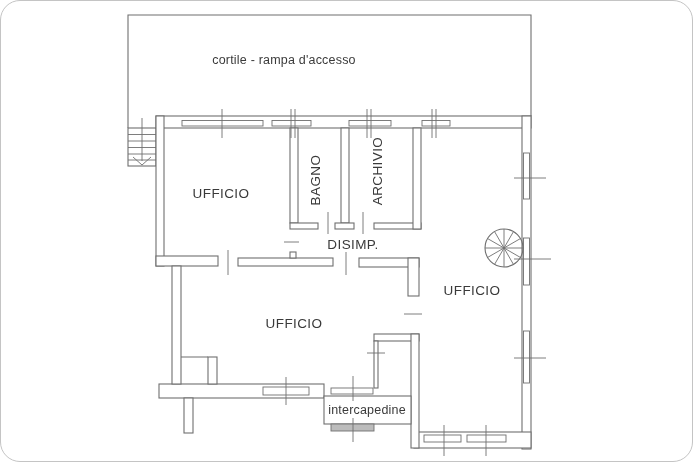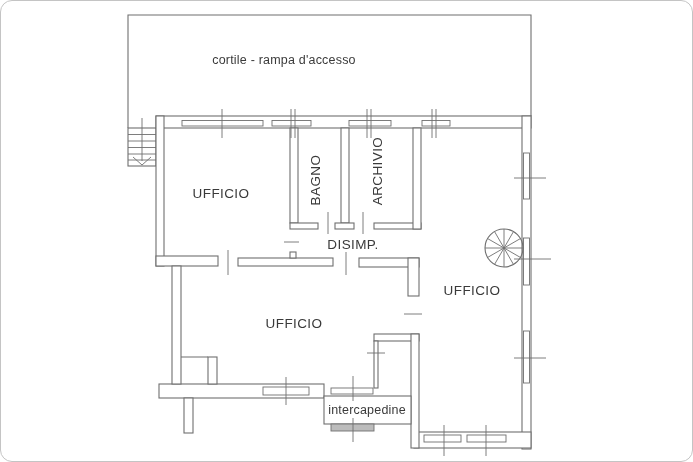--- a/index.html
+++ b/index.html
@@ -1,21 +1,21 @@
 <!DOCTYPE html>
 <html style="--background: #ffffff; --border-color: #c4c4c4; --line-color: #6f6f6f; --label-color: #3a3a3a; --hatch-fill: #bcbcbc;"><head>
 <meta charset="utf-8">
 <style>
   html,body{margin:0;padding:0;background:#fff;}
   .page{
     position:relative;
     width:693px;height:462px;
     background:var(--background,#fff);
     border:1px solid var(--border-color,#c4c4c4);
-    border-radius:12px;
+    border-radius:20px;
     box-sizing:border-box;
     overflow:hidden;
     font-family:"Liberation Sans", sans-serif;
   }
   svg{display:block;}
   .wall   { fill:#ffffff; stroke:var(--line-color,#6f6f6f); stroke-width:1.1; }
   .line   { fill:none;    stroke:var(--line-color,#6f6f6f); stroke-width:1.1; }
   .thin   { fill:none;    stroke:var(--line-color,#6f6f6f); stroke-width:0.9; }
   .winband{ fill:#ffffff; stroke:var(--line-color,#6f6f6f); stroke-width:0.9; }
   .hatch  { fill:var(--hatch-fill,#bcbcbc); stroke:var(--line-color,#6f6f6f); stroke-width:0.9; }

